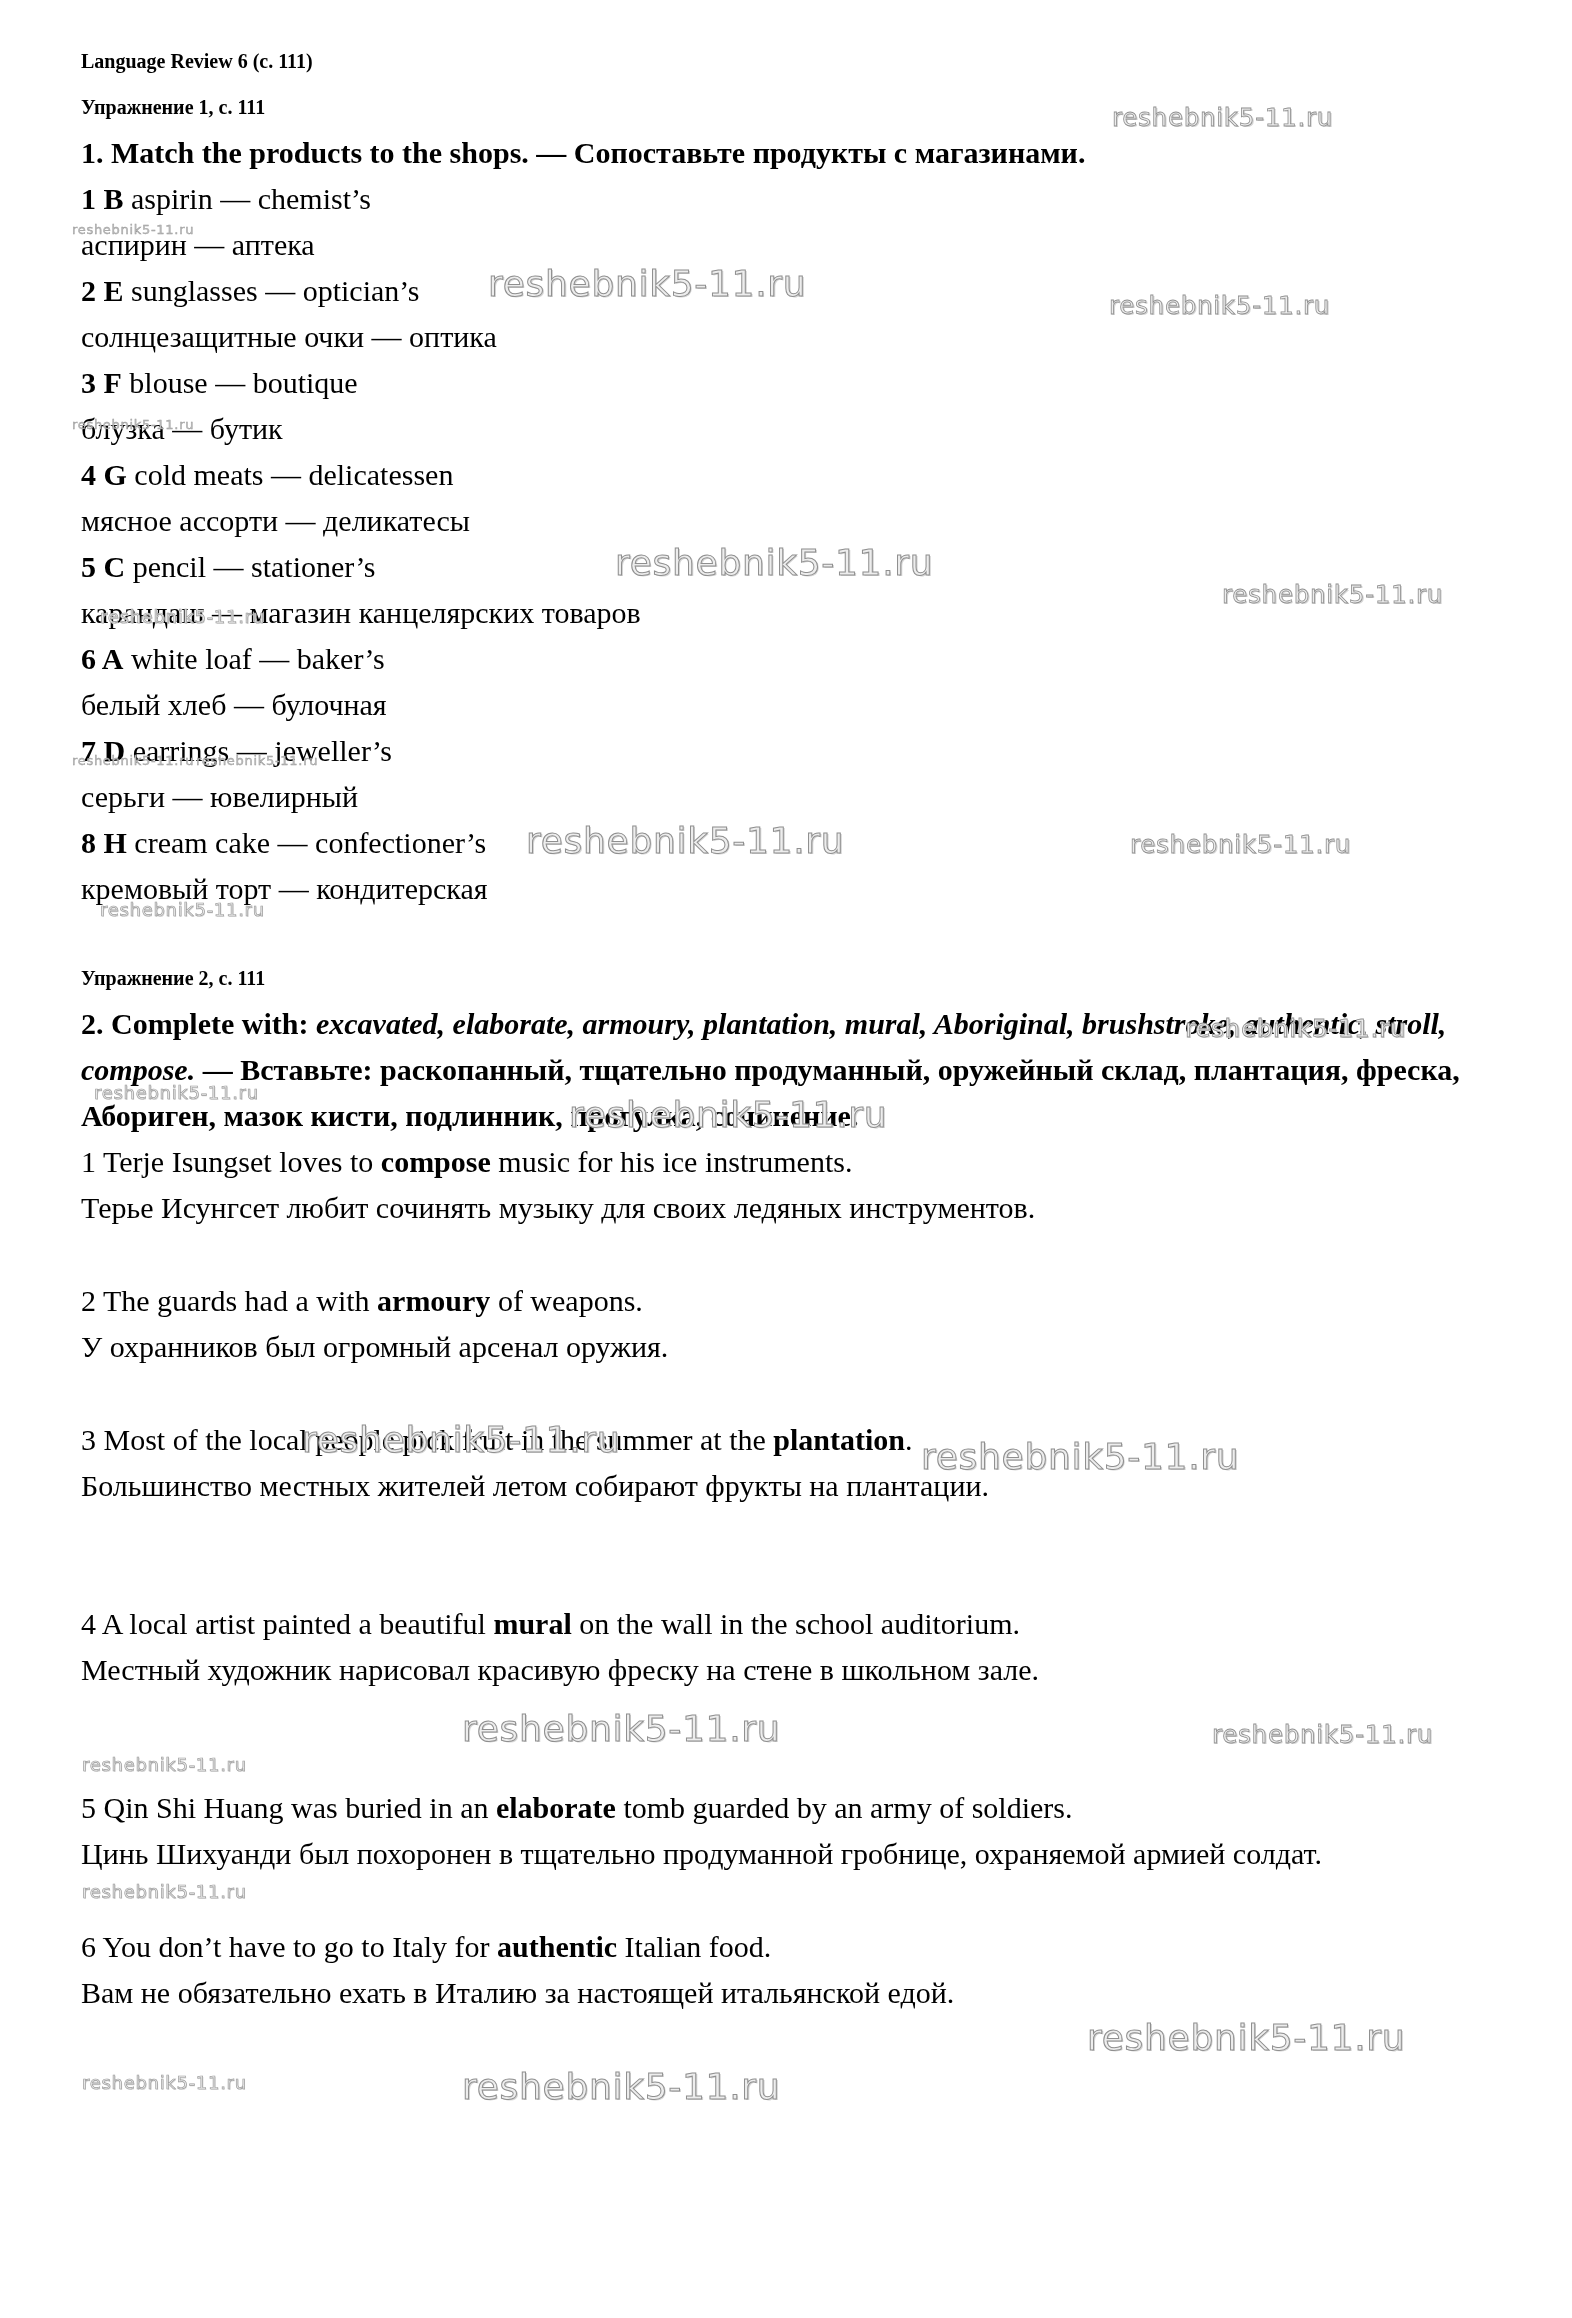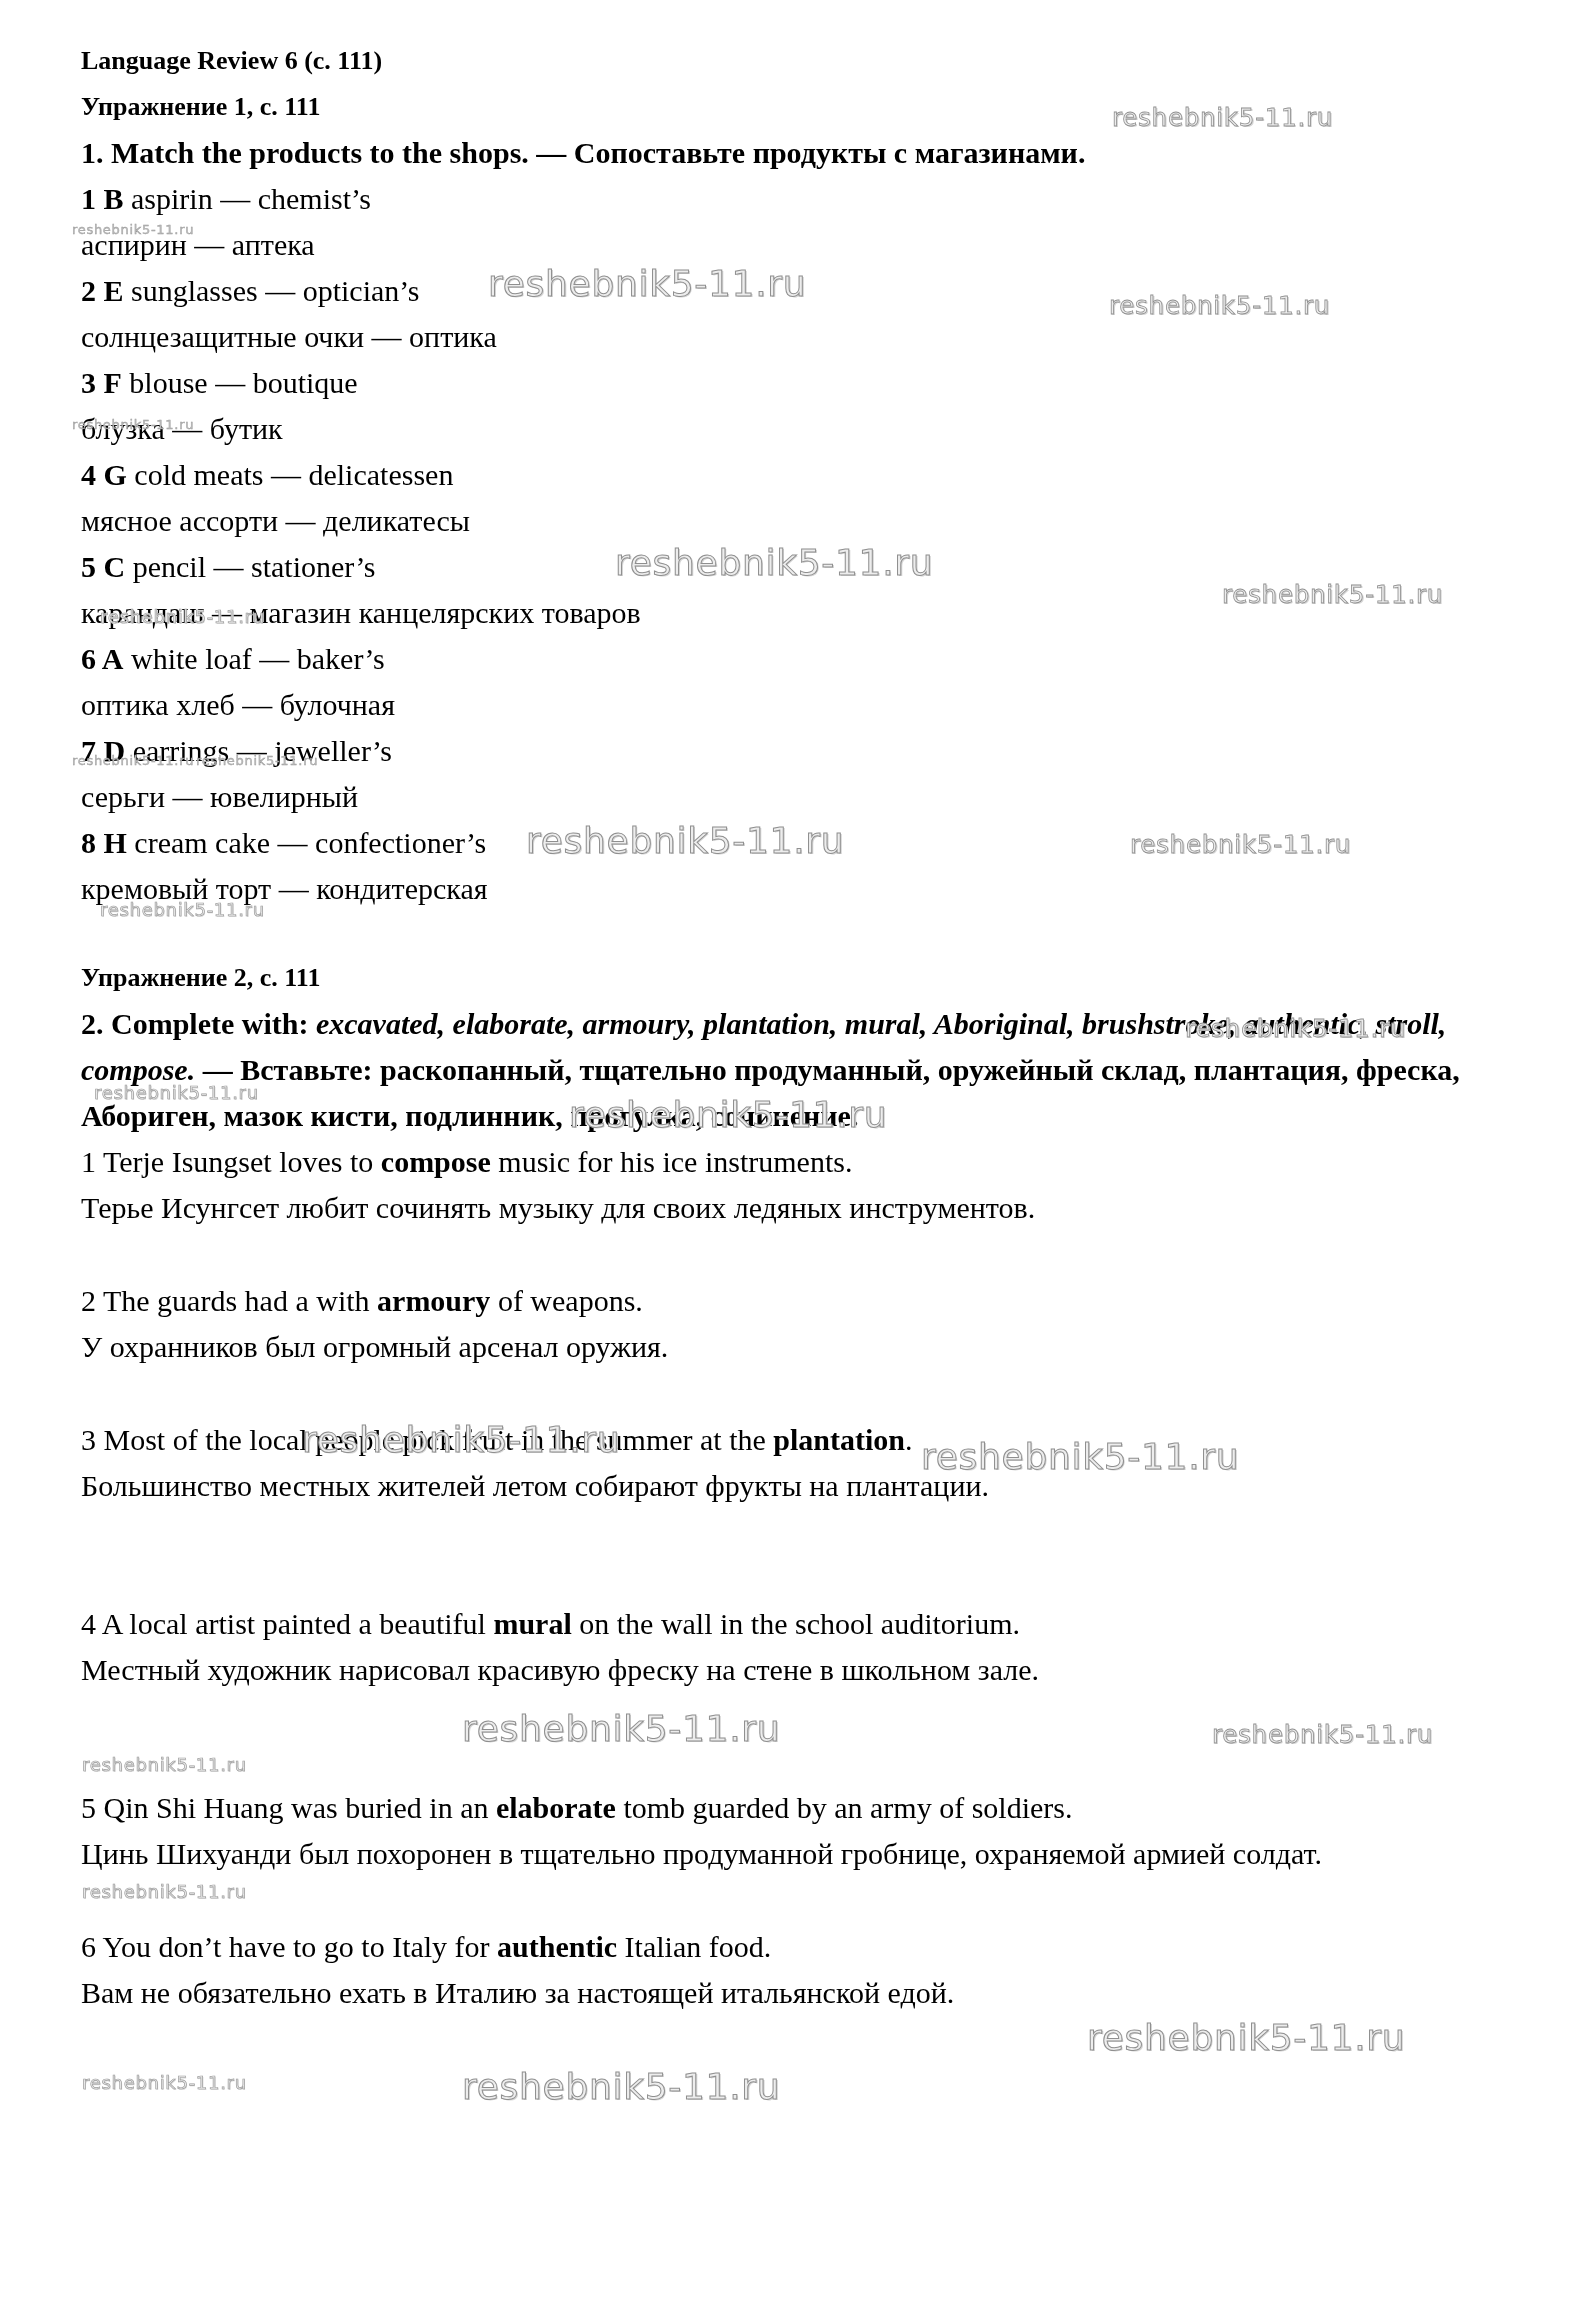--- a/index.html
+++ b/index.html
@@ -8,21 +8,21 @@
     width: 1572px;
     height: 2319px;
     position: relative;
     font-family: "Liberation Serif", "DejaVu Serif", serif;
     font-size: 30px;
     line-height: 46px;
     color: #000;
     overflow: hidden;
   }
   .page { padding: 38px 72px 0 81px; position: relative; }
-  h1, h2 { font-size: 26px; line-height: 46px; font-weight: bold; }
+  h1, h2 { font-size: 20px; line-height: 46px; font-weight: bold; }
   p { margin: 0; }
   .bold { font-weight: bold; }
   .bold-italic { font-weight: bold; font-style: italic; }
   .pair .num { font-weight: bold; margin-top: 14px; }
   .kw { font-weight: bold; }
   .ex2-heading { margin-top: 43px; }
   .ex2-item { margin-bottom: 0; }
   .mb1 { margin-bottom: 47px; }
   .mb2 { margin-bottom: 92px; }
   .ex1-list { margin-bottom: 0; }
@@ -105,21 +105,21 @@
       <span>мясное ассорти — деликатесы</span>
     </p>
     <p class="pair">
       <span class="num">5 C</span>
       <span>pencil — stationer’s</span><br>
       <span>карандаш — магазин канцелярских товаров</span>
     </p>
     <p class="pair">
       <span class="num">6 A</span>
       <span>white loaf — baker’s</span><br>
-      <span>оптика хлеб — булочная</span>
+      <span>белый хлеб — булочная</span>
     </p>
     <p class="pair">
       <span class="num">7 D</span>
       <span>earrings — jeweller’s</span><br>
       <span>серьги — ювелирный</span>
     </p>
     <p class="pair">
       <span class="num">8 H</span>
       <span>cream cake — confectioner’s</span><br>
       <span>кремовый торт — кондитерская</span>

